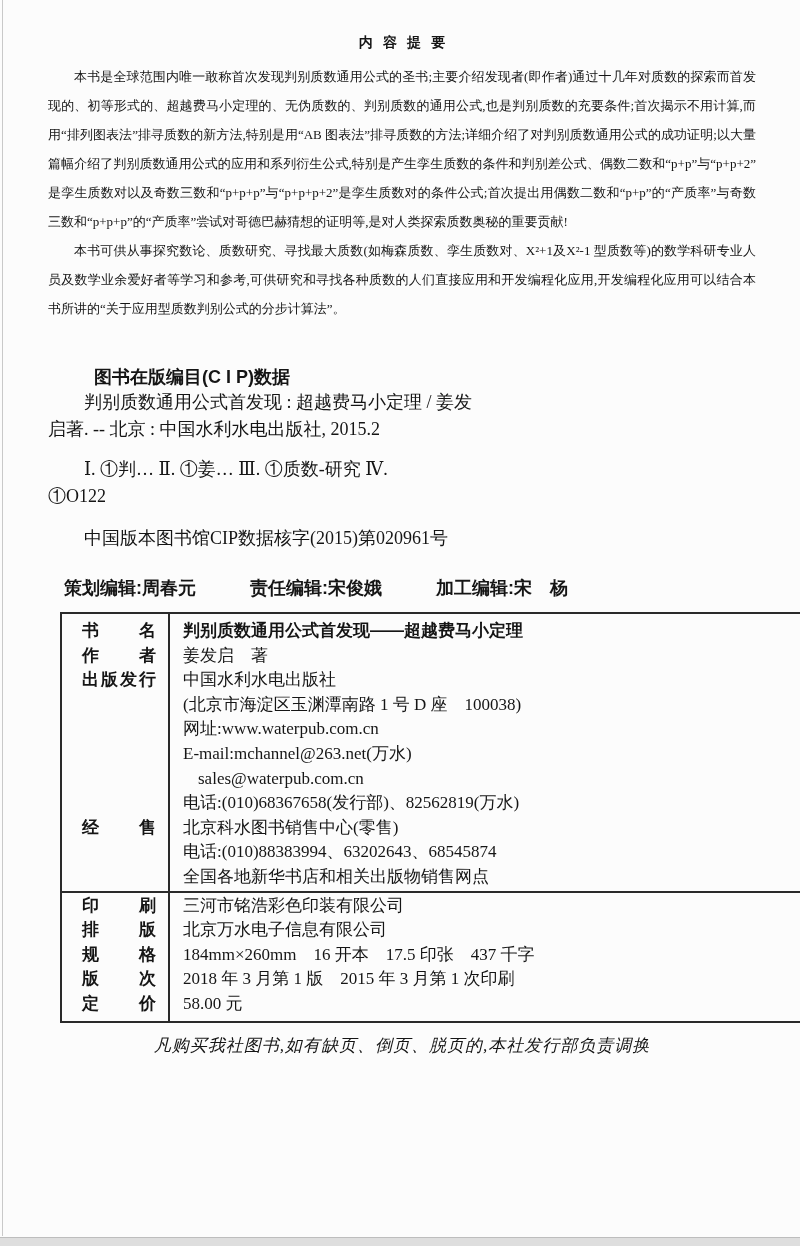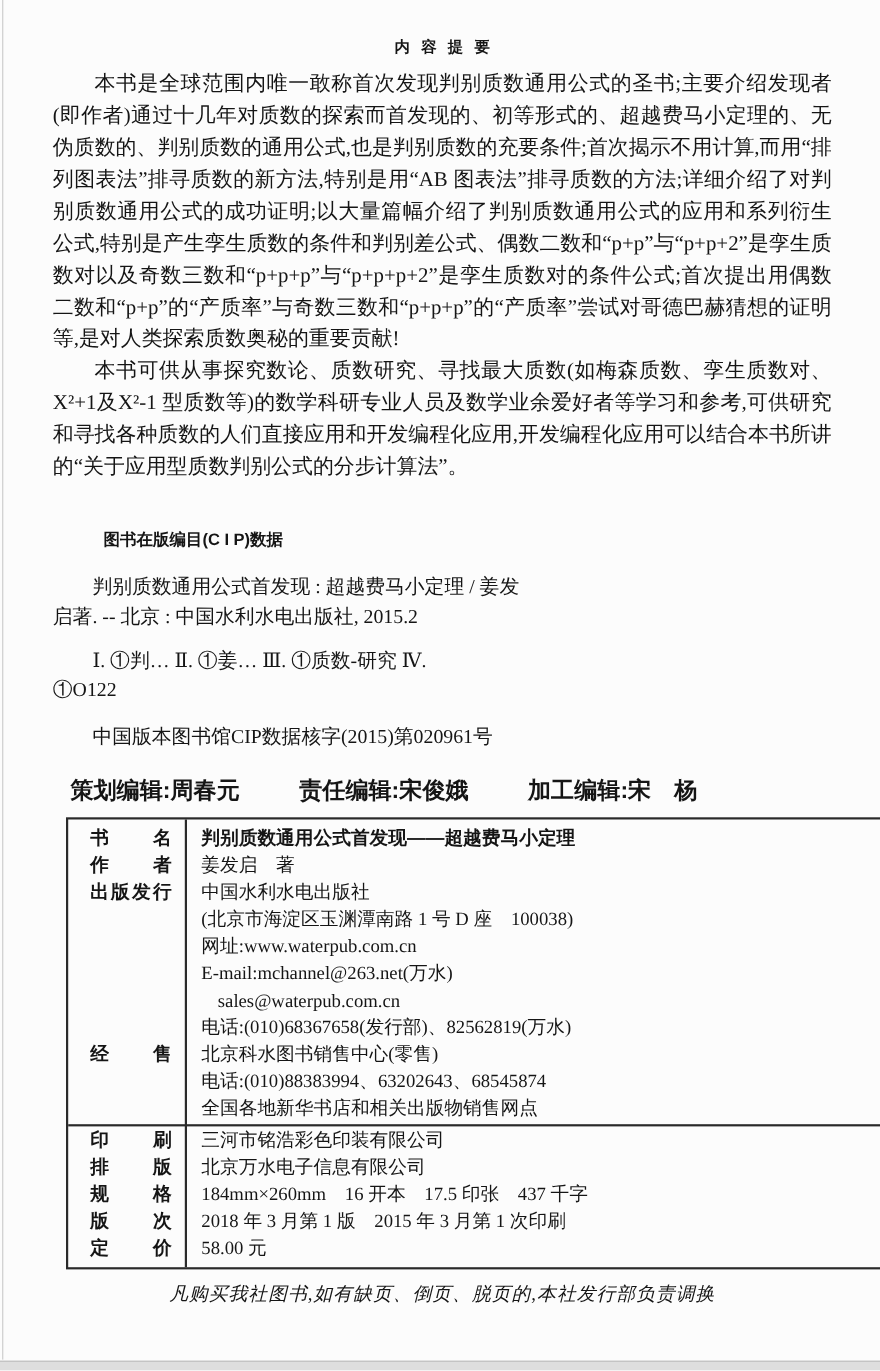--- a/index.html
+++ b/index.html
@@ -25,49 +25,49 @@
   
   .summary-title {
     text-align: center;
     font-weight: bold;
     font-size: 14px;
     word-spacing: 0.45em;
     margin-bottom: 10px;
     font-family: "Liberation Sans", sans-serif;
   }
   .para {
-    font-size: 19px;
+    font-size: 13px;
     line-height: 29px;
     text-align: justify;
     text-indent: 2em;
   }
 
   
   .cip-heading {
     margin-top: 42px;
     margin-left: 46px;
     font-weight: bold;
-    font-size: 15px;
+    font-size: 18px;
     font-family: "Liberation Sans", sans-serif;
   }
   .cip-block { font-size: 18px; line-height: 27px; }
-  .cip-group1 { margin-top: 20px; }
+  .cip-group1 { }
   .cip-group2 { margin-top: 13px; }
   .cip-record { margin-top: 16px; font-size: 18px; }
   .ind { text-indent: 2em; }
 
   
   .editors {
     margin-top: 26px;
     margin-left: 16px;
     display: flex;
     gap: 54px;
     font-family: "Liberation Sans", sans-serif;
     font-weight: bold;
-    font-size: 21px;
+    font-size: 18px;
     line-height: 24px;
   }
 
   
   .colophon {
     margin-top: 12px;
     margin-left: 12px;
     width: 750px;
     border: 2px solid #2a2a2a;
     padding: 5px 0 4px 0;

